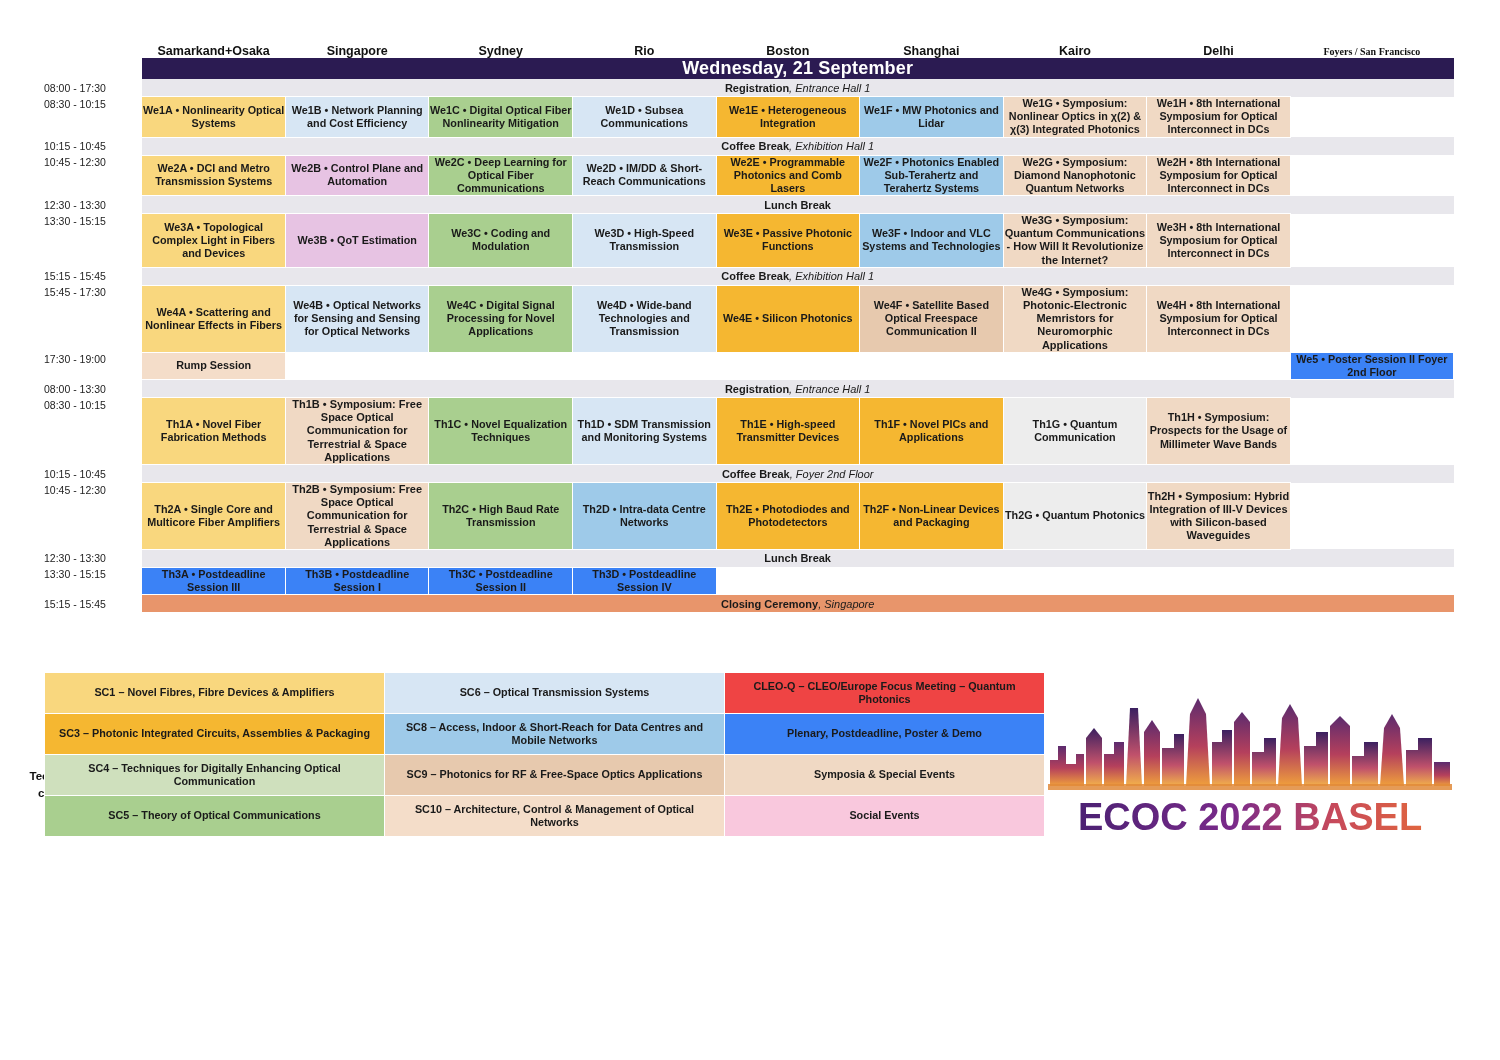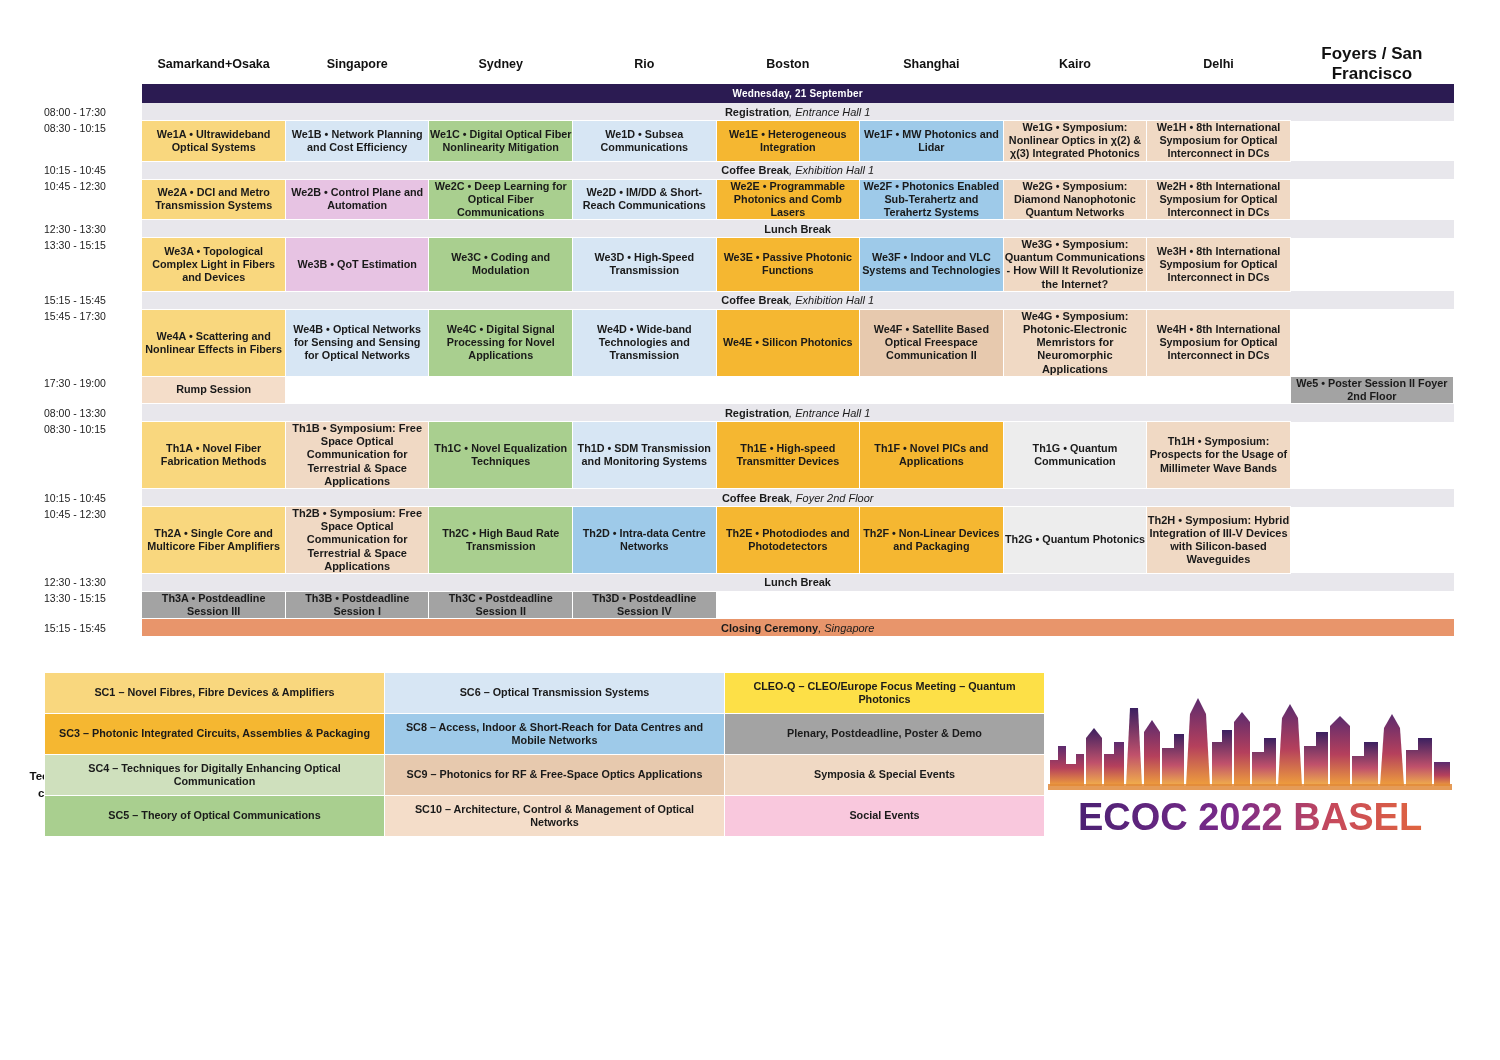--- a/index.html
+++ b/index.html
@@ -19,29 +19,29 @@
   table.grid td,table.grid th{padding:0;vertical-align:middle;}
 
   .col-time{width:90px;}
   .col-room{width:132px;}
   .col-last{width:150px;}
 
   .hdr-room{
     font-weight:bold;font-size:12.5px;text-align:center;
     padding-bottom:5px;color:#111;
   }
-  .hdr-last{font-weight:bold;font-size:17px;text-align:center;color:#111;padding-bottom:5px;}
+  .hdr-last{font-weight:bold;font-size:10px;text-align:center;color:#111;padding-bottom:5px;font-family:Liberation Serif, serif;}
 
   .timecell{
     font-size:10.5px;text-align:left;padding-left:4px;color:#222;white-space:nowrap;margin-left:48px;
   }
   .timecell.top{vertical-align:top;padding-top:1px;}
 
   .daybar{
-    background:#2b1b52;color:#ffffff;font-weight:bold;font-size:10px;
+    background:#2b1b52;color:#ffffff;font-weight:bold;font-size:18px;
     text-align:center;height:19px;letter-spacing:.2px;
   }
   .bandrow{height:17px;}
   .band{
     text-align:center;font-size:11px;height:17px;
   }
   .band b{font-weight:bold;}
   .band i{font-style:italic;}
   .band-reg{background:#e8e7ec;}
   .band-coffee{background:#e8e7ec;}
@@ -59,23 +59,23 @@
   .c-sc1{background:#f9d77e;}
   .c-sc2{background:#e7c3e3;}
   .c-sc3{background:#f5b731;}
   .c-sc4{background:#cfe0bd;}
   .c-sc5{background:#a9cf8f;}
   .c-sc6{background:#d7e6f4;}
   .c-sc7{background:#bcd8ee;}
   .c-sc8{background:#9ecae9;}
   .c-sc9{background:#e7c9ae;}
   .c-sc10{background:#f4ddc9;}
-  .c-cleoq{background:#fde047;}
+  .c-cleoq{background:#ef4444;}
   .c-cleomd{background:#cfcfcf;}
-  .c-plen{background:#a3a3a3;}
+  .c-plen{background:#3b82f6;}
   .c-symp{background:#f0d9c4;}
   .c-social{background:#f9c8dd;}
   .c-gray{background:#ededed;}
 
   
   .legend{position:absolute;left:44px;top:672px;width:1000px;}
   .legend-label{
     position:absolute;left:14px;top:718px;width:112px;
     text-align:center;font-weight:bold;font-size:11.5px;line-height:1.45;color:#111;
   }
@@ -129,21 +129,21 @@
           <tr>
             <td></td>
             <td class="daybar" colspan="9">Wednesday, 21 September</td>
           </tr>
           <tr class="bandrow">
             <td class="timecell">08:00 - 17:30</td>
             <td class="band band-reg" colspan="9"><b>Registration</b><i>, Entrance Hall 1</i></td>
           </tr>
           <tr>
             <td class="timecell top">08:30 - 10:15</td>
-            <td class="sess c-sc1">We1A • Ultrawideband Optical Systems</td>
+            <td class="sess c-sc1">We1A • Nonlinearity Optical Systems</td>
             <td class="sess c-sc6">We1B • Network Planning and Cost Efficiency</td>
             <td class="sess c-sc5">We1C • Digital Optical Fiber Nonlinearity Mitigation</td>
             <td class="sess c-sc6">We1D • Subsea Communications</td>
             <td class="sess c-sc3">We1E • Heterogeneous Integration</td>
             <td class="sess c-sc8">We1F • MW Photonics and Lidar</td>
             <td class="sess c-symp">We1G • Symposium: Nonlinear Optics in χ(2) &amp; χ(3) Integrated Photonics</td>
             <td class="sess c-symp">We1H • 8th International Symposium for Optical Interconnect in DCs</td>
             <td class="blank"></td>
           </tr>
           <tr class="bandrow">

